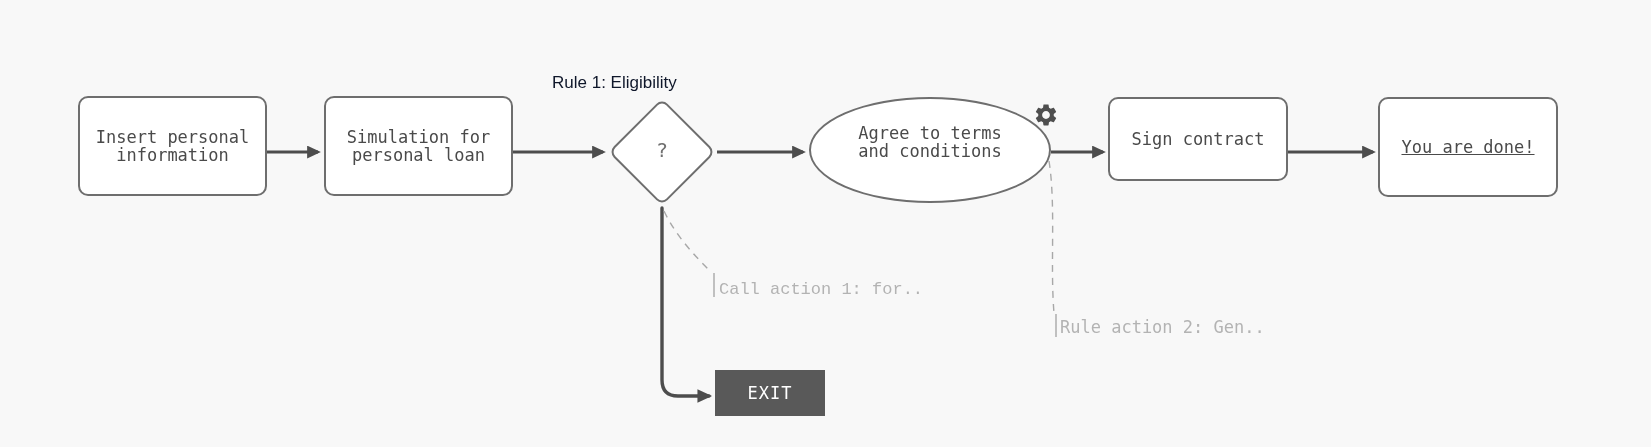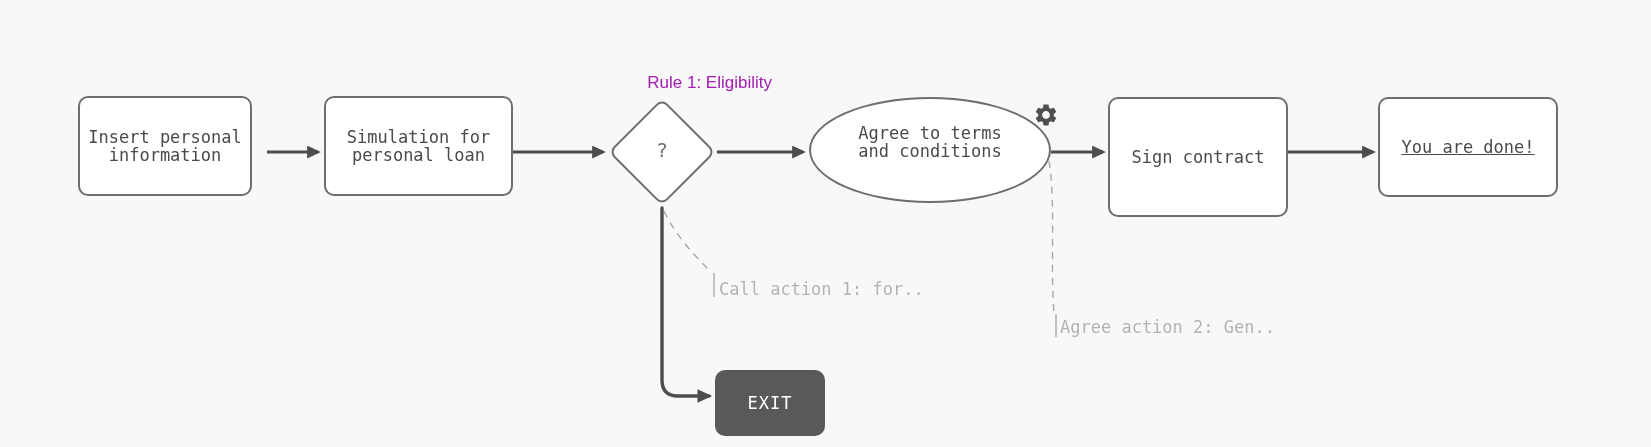--- a/index.html
+++ b/index.html
@@ -24,23 +24,23 @@
     border-radius: 10px;
     display: flex;
     align-items: center;
     justify-content: center;
     text-align: center;
     color: #4a4a4a;
     font-size: 17px;
     line-height: 18px;
     white-space: pre-line;
   }
-  .node-insert     { left: 78px;   top: 96px; width: 174px; height: 100px; padding-bottom: 0; }
+  .node-insert     { left: 78px;   top: 96px; width: 189px; height: 100px; padding-bottom: 0; }
   .node-simulation { left: 324px;  top: 96px; width: 189px; height: 100px; padding-bottom: 0; }
-  .node-sign       { left: 1108px; top: 97px; width: 180px; height: 120px; }
+  .node-sign       { left: 1108px; top: 97px; width: 180px; height: 84px; }
   .node-done       { left: 1378px; top: 97px; width: 180px; height: 100px; text-decoration: underline; }
   .node-ellipse {
     left: 809px; top: 97px; width: 242px; height: 106px;
     border-radius: 50%;
     padding-bottom: 16px;
     text-align: center;
   }
   .diamond {
     position: absolute;
     left: 624px; top: 114px;
@@ -58,53 +58,53 @@
     display: flex;
     align-items: center;
     justify-content: center;
     font-size: 20px;
     color: #707070;
   }
   .rule-title {
     position: absolute;
     left: 552px; top: 73px;
     width: 220px;
-    text-align: right;
+    text-align: left;
     font-family: "Liberation Sans", sans-serif;
     font-size: 17px;
-    color: #a21caf;
+    color: #0f172a;
   }
   .exit-btn {
     position: absolute;
     left: 715px; top: 370px;
-    width: 110px; height: 66px;
+    width: 110px; height: 46px;
     box-sizing: border-box;
     background: #595959;
-    border-radius: 10px;
+    border-radius: 0;
     display: flex;
     align-items: center;
     justify-content: center;
     color: #ffffff;
     font-size: 17px;
     letter-spacing: 1px;
   }
   .gear {
     position: absolute;
     left: 1033px; top: 102px;
     width: 26px; height: 26px;
     cursor: pointer;
   }
   .annotation {
     position: absolute;
     font-size: 17px;
     line-height: 17px;
     color: #b3b3b3;
     white-space: nowrap;
   }
-  .annotation-1 { left: 719px;  top: 281px; }
+  .annotation-1 { left: 719px;  top: 281px; font-family: Liberation Mono, monospace; }
   .annotation-2 { left: 1060px; top: 319px; }
 </style>
 </head>
 <body>
 
 <div class="canvas">
 
   <svg class="wires" width="1651" height="447" viewBox="0 0 1651 447">
     <defs>
       <marker id="ah" markerWidth="5.2" markerHeight="5" refX="3.4" refY="2" orient="auto">
@@ -156,15 +156,15 @@
 
   <div class="node node-done">
     <span>You are done!</span>
   </div>
 
   <div class="exit-btn">
     <span>EXIT</span>
   </div>
 
   <div class="annotation annotation-1">Call action 1: for..</div>
-  <div class="annotation annotation-2">Agree action 2: Gen..</div>
+  <div class="annotation annotation-2">Rule action 2: Gen..</div>
 
 </div>
 
 </body></html>

